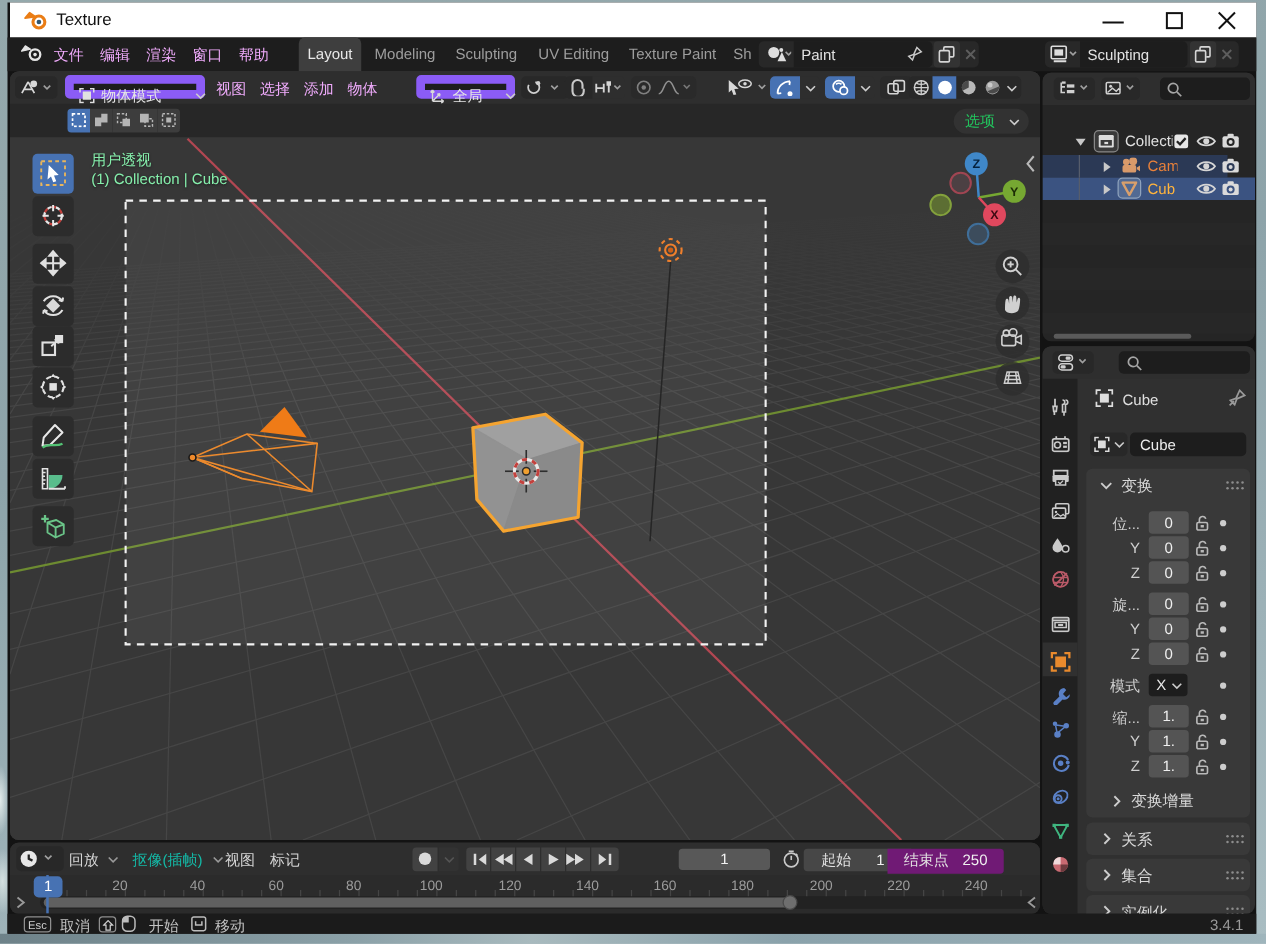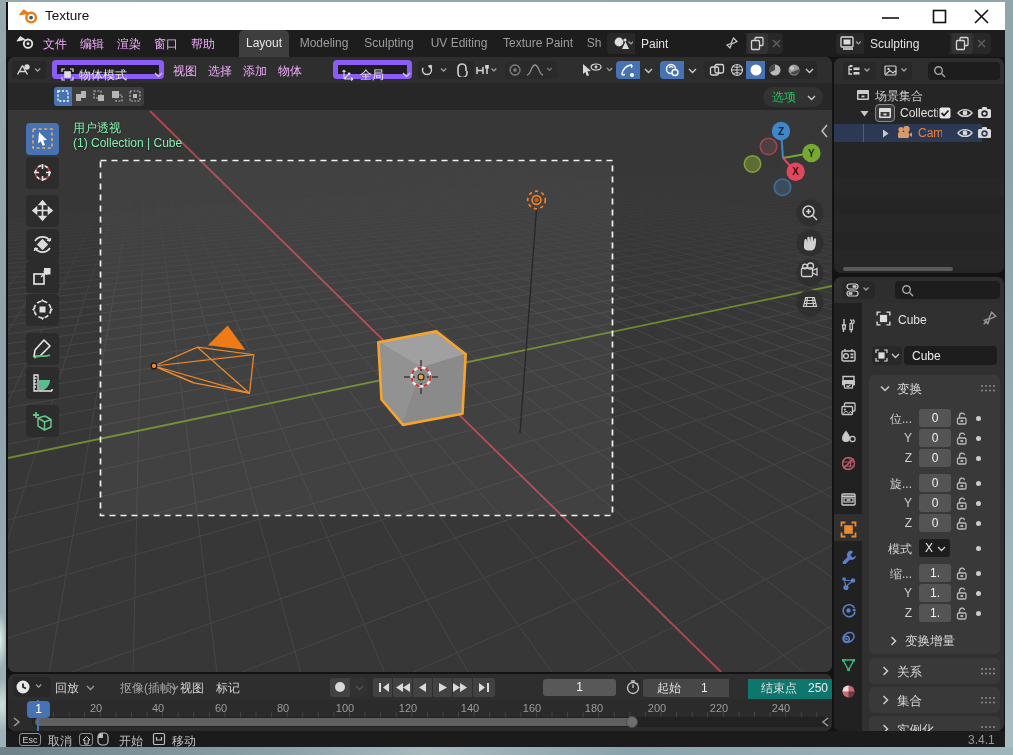--- a/index.html
+++ b/index.html
@@ -5,21 +5,21 @@
 body{font-family:"Liberation Sans",sans-serif;background:linear-gradient(168deg,#95a9ac 0%,#8da3a9 40%,#9cb1b7 72%,#a9bdc2 100%);position:relative;font-size:12px;color:#d6d6d6}
 .abs{position:absolute}
 .win{position:absolute;left:6px;top:2px;width:999px;height:745px;background:#131313}
 .title{position:absolute;left:8px;top:2px;width:997px;height:28px;background:#fff;color:#111}
 .topbar{position:absolute;left:6px;top:30px;width:999px;height:27px;background:#1d1d1d}
 .menu{position:absolute;top:7px;height:14px;line-height:14px;color:#f0abfc}
 .tab{position:absolute;top:0;height:27px;line-height:27px;color:#9d9d9d;text-align:center}
 .tab.on{background:#3e3e3e;color:#e8e8e8;border-radius:5px 5px 0 0}
 .ed{position:absolute;background:#2e2e2e;border-radius:7px;overflow:hidden}
 .btn{position:absolute;background:#282828;border-radius:4px}
-.fld{position:absolute;background:#1d1d1d;border-radius:4px;border:5px solid #8b5cf6}
+.fld{position:absolute;background:#1d1d1d;border-radius:4px;border:7px solid #8b5cf6}
 .val{position:absolute;background:#545454;border-radius:3px;color:#f0f0f0;text-align:center}
 svg{display:block}
 .vtext{position:absolute;color:#86efac;text-shadow:0 1px 2px rgba(0,0,0,.55)}
 .tb{position:absolute;left:18px;width:33px;height:32px;background:#2c2c2c;border-radius:4px}
 .tb.on{background:#4772b3}
 .plabel{position:absolute;text-align:right;color:#cfcfcf}
 .dot{position:absolute;width:5px;height:5px;border-radius:50%;background:#cdcdcd}
 .grip{position:absolute;width:22px;height:9px;color:#8a8a8a}
 .ph{position:absolute;color:#d8d8d8;font-size:12.5px}
 </style></head><body>
@@ -538,28 +538,20 @@
    <path d="M17.5 4.5 l2.5 2.5 l2.5 -2.5" stroke="#9f9f9f" stroke-width="1.3" fill="none"></path>
   </svg>
  </div>
  <div class="fld" style="left:94px;top:4px;width:72px;height:18px;border:none">
   <svg class="abs" style="left:5px;top:3px" width="13" height="13" viewBox="0 0 13 13">
         <circle cx="5.5" cy="5.5" r="3.8" fill="none" stroke="#a5a5a5" stroke-width="1.4"></circle>
         <line x1="8.5" y1="8.5" x2="12" y2="12" stroke="#a5a5a5" stroke-width="1.4"></line>
       </svg>
  </div>
 
- <div class="abs" style="left:0;top:28px;width:170px;height:18px">
-  <svg class="abs" style="left:22px;top:2px" width="14" height="14" viewBox="0 0 14 14">
-        <rect x="1" y="2" width="12" height="10" rx="1" fill="#ccc"></rect>
-        <rect x="2.5" y="6" width="9" height="4.5" fill="#252525"></rect>
-        <rect x="5.5" y="7.5" width="3" height="1.8" fill="#ccc"></rect>
-      </svg>
-  <div class="abs" style="left:41px;top:2px;color:#cfcfcf">场景集合</div>
- </div>
  <div class="abs" style="left:0;top:46px;width:170px;height:19px">
   <svg class="abs" style="left:26px;top:6px" width="9" height="7" viewBox="0 0 9 7">
         <path d="M0.5 1 h8 L4.5 6.5 Z" fill="#c8c8c8"></path>
       </svg>
   <div class="abs" style="left:41px;top:0px;width:20px;height:18px;background:#3a3a3a;border:1px solid #888;border-radius:4px"></div>
   <svg class="abs" style="left:44px;top:2px" width="14" height="14" viewBox="0 0 14 14">
         <rect x="1" y="2" width="12" height="10" rx="1" fill="#ddd"></rect>
         <rect x="2.5" y="6" width="9" height="4.5" fill="#3a3a3a"></rect>
         <rect x="5.5" y="7.5" width="3" height="1.8" fill="#ddd"></rect>
       </svg>
@@ -592,20 +584,41 @@
       </svg>
   <div class="abs" style="left:84px;top:2px;color:#e9813a;width:24px;overflow:hidden">Cam</div>
   <svg class="abs" style="left:123px;top:3px" width="16" height="12" viewBox="0 0 16 12">
         <path d="M1 6 C4 1.5 12 1.5 15 6 C12 10.5 4 10.5 1 6 Z" fill="none" stroke="#d5d5d5" stroke-width="1.4"></path>
         <circle cx="8" cy="6" r="2.4" fill="#d5d5d5"></circle>
       </svg>
   <svg class="abs" style="left:143px;top:2px" width="15" height="13" viewBox="0 0 15 13">
         <rect x="1" y="3" width="13" height="9" rx="1.5" fill="#dadada"></rect>
         <rect x="5" y="1" width="5" height="3" rx="1" fill="#dadada"></rect>
         <circle cx="7.5" cy="7.5" r="3.2" fill="#2b3955"></circle>
+        <circle cx="7.5" cy="7.5" r="1.6" fill="#dadada"></circle>
+      </svg>
+ </div>
+ <div class="abs" style="left:0;top:84px;width:170px;height:18px;background:#3b5381">
+  <div class="abs" style="left:29px;top:0;width:1px;height:18px;background:#565d6b"></div>
+  <svg class="abs" style="left:48px;top:5px" width="7" height="9" viewBox="0 0 7 9">
+        <path d="M1 0.5 L6.5 4.5 L1 8.5 Z" fill="#c8c8c8"></path>
+      </svg>
+  <div class="abs" style="left:60px;top:0px;width:19px;height:17px;background:rgba(190,210,235,0.18);border:1px solid #8fa3bd;border-radius:4px"></div>
+  <svg class="abs" style="left:63px;top:3px" width="13" height="12" viewBox="0 0 13 12">
+        <path d="M1 1 H12 L6.5 11 Z" fill="none" stroke="#d9a06c" stroke-width="2" stroke-linejoin="round"></path>
+      </svg>
+  <div class="abs" style="left:84px;top:2px;color:#ffb43d;width:24px;overflow:hidden">Cub</div>
+  <svg class="abs" style="left:123px;top:3px" width="16" height="12" viewBox="0 0 16 12">
+        <path d="M1 6 C4 1.5 12 1.5 15 6 C12 10.5 4 10.5 1 6 Z" fill="none" stroke="#d5d5d5" stroke-width="1.4"></path>
+        <circle cx="8" cy="6" r="2.4" fill="#d5d5d5"></circle>
+      </svg>
+  <svg class="abs" style="left:143px;top:2px" width="15" height="13" viewBox="0 0 15 13">
+        <rect x="1" y="3" width="13" height="9" rx="1.5" fill="#dadada"></rect>
+        <rect x="5" y="1" width="5" height="3" rx="1" fill="#dadada"></rect>
+        <circle cx="7.5" cy="7.5" r="3.2" fill="#3b5381"></circle>
         <circle cx="7.5" cy="7.5" r="1.6" fill="#dadada"></circle>
       </svg>
  </div>
  <div class="abs" style="left:0;top:120px;width:170px;height:18px;background:#272727"></div>
  <div class="abs" style="left:0;top:156px;width:170px;height:18px;background:#272727"></div>
  <div class="abs" style="left:0;top:192px;width:170px;height:17px;background:#272727"></div>
  <div class="abs" style="left:9px;top:209px;width:110px;height:4px;background:#5a5a5a;border-radius:2px"></div>
 </div>
 
 <div class="ed" style="left:834px;top:277px;width:170px;height:454px;background:#303030">
@@ -884,21 +897,21 @@
   <svg class="abs" style="left:3px;top:3px" width="30" height="14" viewBox="0 0 30 14">
    <circle cx="7" cy="7" r="6.5" fill="#e8e8e8"></circle>
         <path d="M7 3.5 V7 L10 8.5" stroke="#222" stroke-width="1.8" fill="none"></path>
    <path d="M20 4.5 l2.6 2.6 l2.6 -2.6" stroke="#9f9f9f" stroke-width="1.3" fill="none"></path>
   </svg>
  </div>
  <div class="abs" style="left:47px;top:6px;color:#d5d5d5">回放</div>
     <svg class="abs" style="left:78px;top:11px" width="9" height="6" viewBox="0 0 9 6">
       <path d="M1 1 L4.5 4.5 L8 1" stroke="#999" stroke-width="1.3" fill="none"></path>
     </svg>
- <div class="abs" style="left:112px;top:6px;color:#a3a3a3">抠像(插帧)</div>
+ <div class="abs" style="left:98px;top:6px;color:#14b8a6">抠像(插帧)</div>
     <svg class="abs" style="left:162px;top:11px" width="9" height="6" viewBox="0 0 9 6">
       <path d="M1 1 L4.5 4.5 L8 1" stroke="#999" stroke-width="1.3" fill="none"></path>
     </svg>
  <div class="abs" style="left:172px;top:6px;color:#d5d5d5">视图</div>
  <div class="abs" style="left:208px;top:6px;color:#d5d5d5">标记</div>
  <div class="abs" style="left:322px;top:4px;width:20px;height:19px;background:#424242;border-radius:3px 0 0 3px">
       <div class="abs" style="left:5px;top:4px;width:10px;height:10px;border-radius:50%;background:#d9d9d9"></div>
     </div>
  <div class="abs" style="left:343px;top:4px;width:16px;height:19px;background:#323232;border-radius:0 3px 3px 0">
       <svg class="abs" style="left:4px;top:7px" width="9" height="6" viewBox="0 0 9 6">
@@ -922,21 +935,21 @@
    <rect x="114" y="5" width="2" height="9"></rect>
         <path d="M106 5 l6 4.5 l-6 4.5 Z"></path>
   </svg>
  </div>
  <div class="abs" style="left:535px;top:5px;width:73px;height:17px;background:#585858;border-radius:3px;text-align:center;line-height:17px;color:#f2f2f2">1</div>
  <svg class="abs" style="left:618px;top:6px" width="14" height="15" viewBox="0 0 14 15">
       <circle cx="7" cy="8" r="5.5" fill="none" stroke="#c9c9c9" stroke-width="1.3"></circle>
       <path d="M7 8 L7 4.5 M5 1 h4 M10.5 3 l1.5 1.5" stroke="#c9c9c9" stroke-width="1.3" fill="none"></path>
     </svg>
  <div class="abs" style="left:635px;top:5px;width:86px;height:18px;background:#474747;border-radius:3px 0 0 3px;line-height:18px"><span style="margin-left:14px;color:#e0e0e0">起始</span><span style="position:absolute;left:58px;color:#f0f0f0">1</span></div>
- <div class="abs" style="left:740px;top:5px;width:93px;height:20px;background:#0f766e;border-radius:0 3px 3px 0;line-height:18px"><span style="margin-left:13px;color:#e0e0e0">结束点</span><span style="position:absolute;left:60px;color:#f0f0f0">250</span></div>
+ <div class="abs" style="left:702px;top:5px;width:93px;height:20px;background:#701a75;border-radius:0 3px 3px 0;line-height:18px"><span style="margin-left:13px;color:#e0e0e0">结束点</span><span style="position:absolute;left:60px;color:#f0f0f0">250</span></div>
 
  <div class="abs" style="left:0;top:26px;width:824px;height:31px;background:#2b2b2b">
   <svg class="abs" style="left:0;top:0" width="824" height="31" viewBox="0 0 824 31">
    <g stroke="#454545" stroke-width="1">
           <line x1="30.0" y1="12" x2="30.0" y2="18"></line>
           <line x1="45.6" y1="12" x2="45.6" y2="18"></line>
           <line x1="61.2" y1="12" x2="61.2" y2="18"></line>
           <line x1="76.7" y1="12" x2="76.7" y2="18"></line>
           <line x1="92.3" y1="12" x2="92.3" y2="18"></line>
           <line x1="107.9" y1="12" x2="107.9" y2="18"></line>

